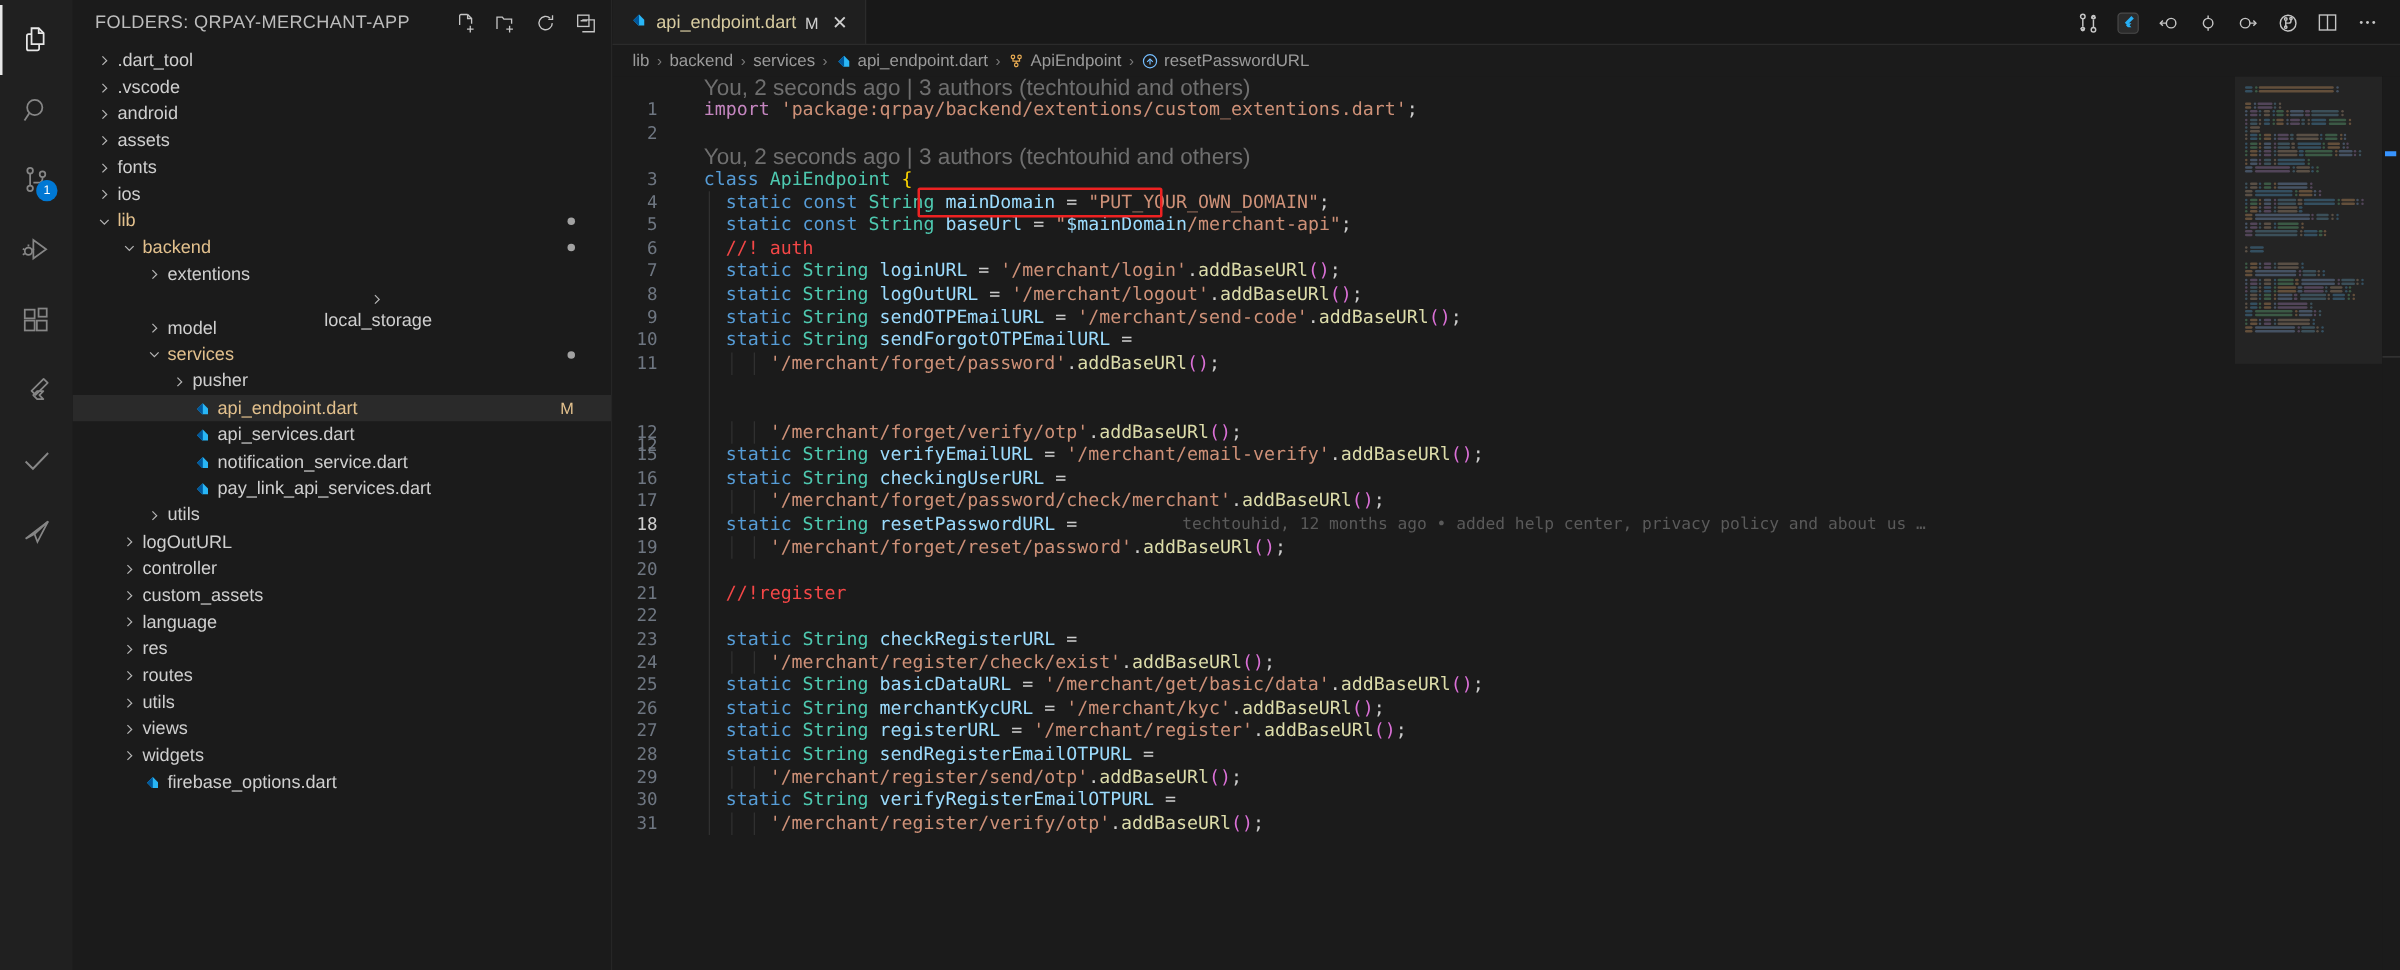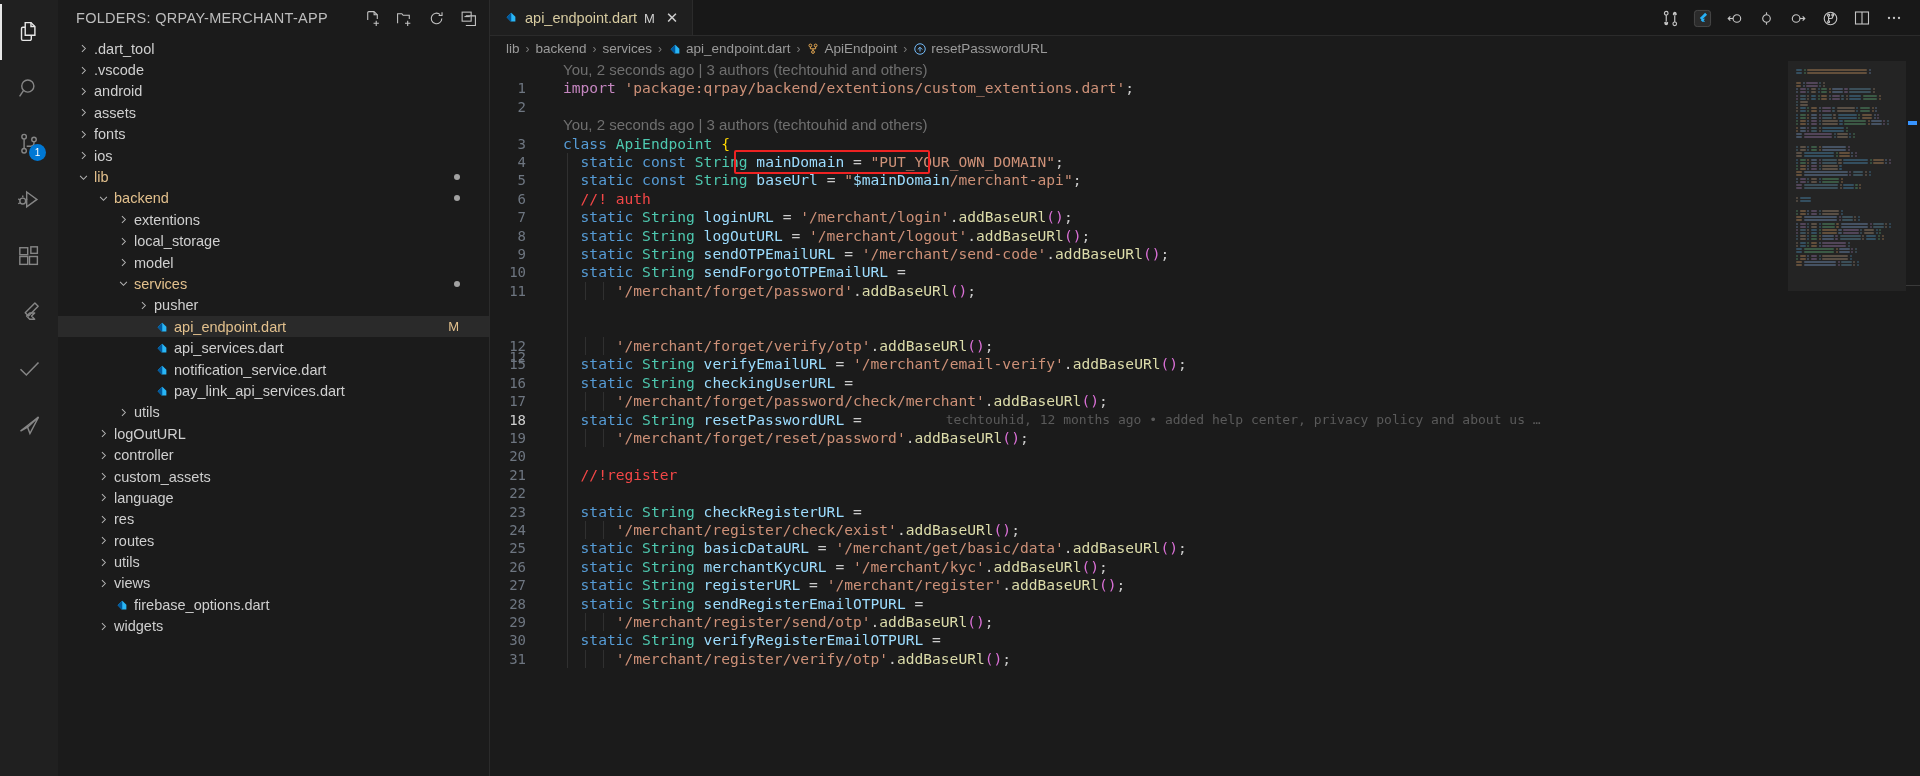--- a/index.html
+++ b/index.html
@@ -109,21 +109,21 @@
   }
   .cline { height: 18.4px; display: flex; align-items: center; white-space: pre; position: relative; }
   .lnum {
     width: 60px; flex: 0 0 60px; text-align: right; padding-right: 24px;
     color: #6e7681; font-family: "DejaVu Sans Mono", monospace; font-size: 14px;
   }
   .lnum.cur { color: #cfcfcf; }
   .ctext { padding-left: 13px; position: relative; }
   .blameline {
     height: 18.4px; display: flex; align-items: center;
-    font-family: "Liberation Sans", sans-serif; font-size: 15px;
+    font-family: "Liberation Sans", sans-serif; font-size: 18px;
     color: #6f6f6f; padding-left: 73px; white-space: pre;
   }
 
   
   .t-key   { color: #569cd6; }
   .t-ctl   { color: #c586c0; }
   .t-type  { color: #4ec9b0; }
   .t-var   { color: #9cdcfe; }
   .t-str   { color: #ce9178; }
   .t-fn    { color: #dcdcaa; }
@@ -330,21 +330,21 @@
           <span class="dot"></span>
         </div>
         <div class="tree-row" style="padding-left: 56px;">
           <span class="twisty">
             <svg width="11" height="11" viewBox="0 0 12 12" fill="none" stroke="#b4b4b4" stroke-width="1.1">
               <path d="M4.3 2.3 8 6l-3.7 3.7"></path>
             </svg>
           </span>
           <span class="lbl plain">extentions</span>
         </div>
-        <div class="tree-row" style="padding-left: 56px;">
+        <div class="tree-row" style="padding-left: 56px; flex-direction: column;">
           <span class="twisty">
             <svg width="11" height="11" viewBox="0 0 12 12" fill="none" stroke="#b4b4b4" stroke-width="1.1">
               <path d="M4.3 2.3 8 6l-3.7 3.7"></path>
             </svg>
           </span>
           <span class="lbl plain">local_storage</span>
         </div>
         <div class="tree-row" style="padding-left: 56px;">
           <span class="twisty">
             <svg width="11" height="11" viewBox="0 0 12 12" fill="none" stroke="#b4b4b4" stroke-width="1.1">
@@ -477,36 +477,36 @@
         </div>
         <div class="tree-row" style="padding-left: 36px;">
           <span class="twisty">
             <svg width="11" height="11" viewBox="0 0 12 12" fill="none" stroke="#b4b4b4" stroke-width="1.1">
               <path d="M4.3 2.3 8 6l-3.7 3.7"></path>
             </svg>
           </span>
           <span class="lbl plain">views</span>
         </div>
         <div class="tree-row" style="padding-left: 36px;">
+          <span class="twisty">
+            <svg width="11" height="11" viewBox="0 0 12 12" fill="none" stroke="#b4b4b4" stroke-width="1.1">
+              <path d="M4.3 2.3 8 6l-3.7 3.7"></path>
+            </svg>
+          </span>
+          <span class="lbl plain">widgets</span>
+        </div>
+        <div class="tree-row" style="padding-left: 36px;">
           <span class="twisty"></span>
           <span class="ficon">
             <svg width="14" height="14" viewBox="0 0 16 16">
               <path d="M3 8.3 8.3 3l4.7 4.7v5.3H7.7z" fill="#29b6f6"></path>
               <path d="M3 8.3 8.3 3 8.3 13h-.6L3 8.3z" fill="#01579b"></path>
             </svg>
           </span>
           <span class="lbl plain">firebase_options.dart</span>
-        </div>
-        <div class="tree-row" style="padding-left: 36px;">
-          <span class="twisty">
-            <svg width="11" height="11" viewBox="0 0 12 12" fill="none" stroke="#b4b4b4" stroke-width="1.1">
-              <path d="M4.3 2.3 8 6l-3.7 3.7"></path>
-            </svg>
-          </span>
-          <span class="lbl plain">widgets</span>
         </div>
       </div>
   </div>
 
   <div id="editorarea">
 
     <div id="tabsrow">
       <div class="tab">
         <span>
           <svg width="14" height="14" viewBox="0 0 16 16">

